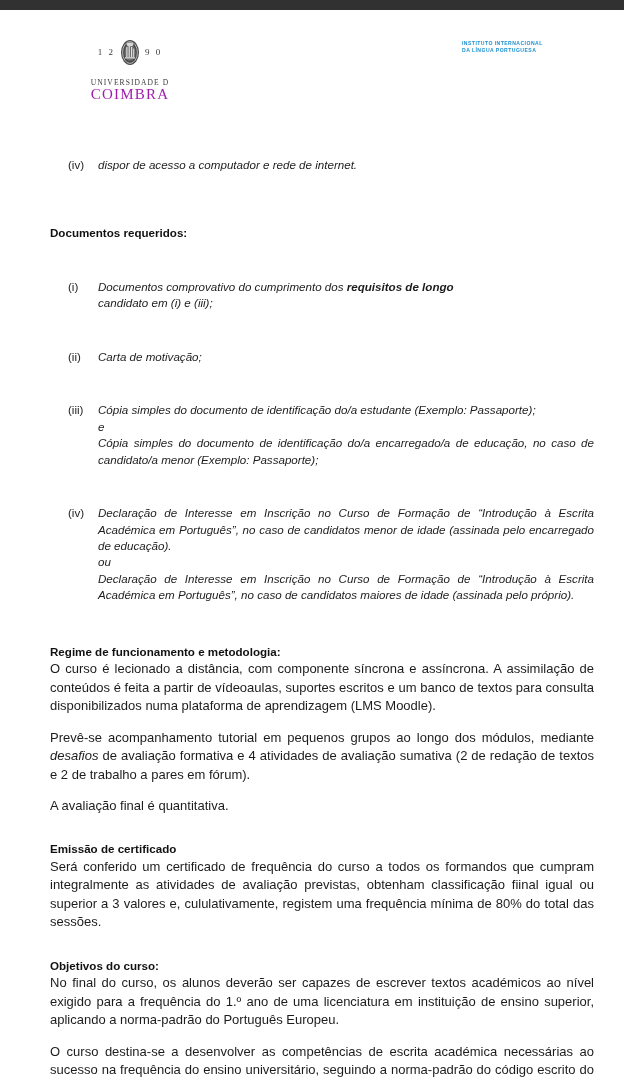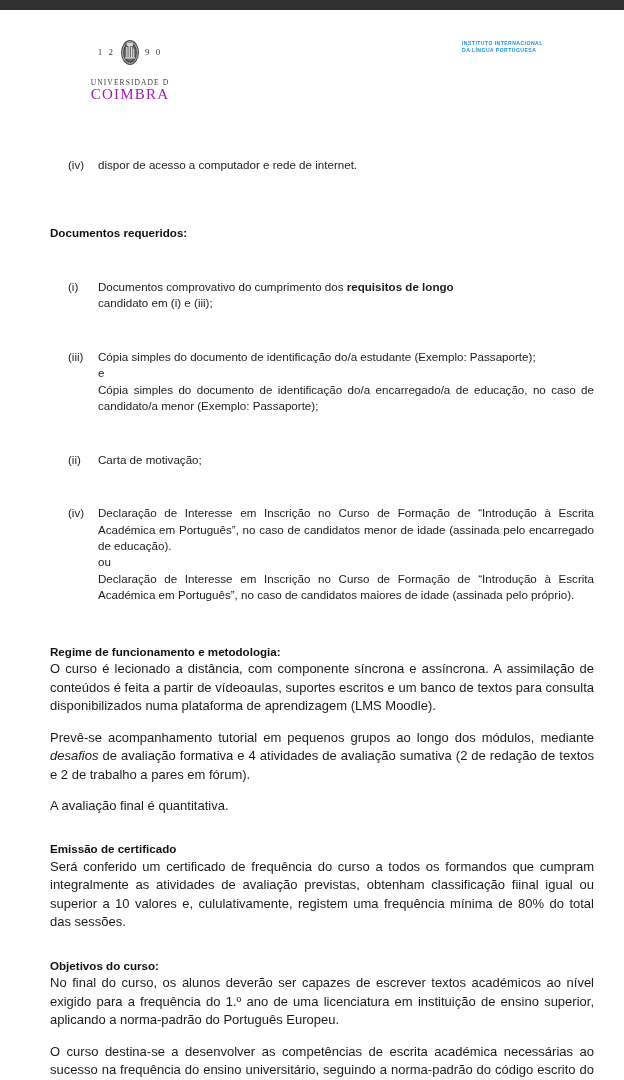--- a/index.html
+++ b/index.html
@@ -151,20 +151,21 @@
     font-size: 11.6px;
     line-height: 1.42;
     color: #1c1c1c;
   }
   .rbody {
     flex: 1 1 auto;
     font-size: 11.6px;
     line-height: 1.42;
     text-align: justify;
     color: #1c1c1c;
+    font-style: italic;
   }
   .rbody p {
     margin: 0;
   }
   b.strong { font-weight: bold; }
   i.em { font-style: italic; }
 </style>
 </head>
 <body>
 
@@ -218,32 +219,32 @@
 
       <div class="ritem">
         <div class="rmark">(i)</div>
         <div class="rbody">
           <p><span>Documentos comprovativo do cumprimento dos </span><b class="strong">requisitos de longo</b></p>
           <p>candidato em (i) e (iii);</p>
         </div>
       </div>
 
       <div class="ritem">
+        <div class="rmark">(ii)</div>
+        <div class="rbody">
+          <p>Carta de motivação;</p>
+        </div>
+      </div>
+
+      <div class="ritem">
         <div class="rmark">(iii)</div>
         <div class="rbody">
           <p>Cópia simples do documento de identificação do/a estudante (Exemplo: Passaporte);</p>
           <p>e</p>
           <p>Cópia simples do documento de identificação do/a encarregado/a de educação, no caso de candidato/a menor (Exemplo: Passaporte);</p>
-        </div>
-      </div>
-
-      <div class="ritem">
-        <div class="rmark">(ii)</div>
-        <div class="rbody">
-          <p>Carta de motivação;</p>
         </div>
       </div>
 
       <div class="ritem">
         <div class="rmark">(iv)</div>
         <div class="rbody">
           <p>Declaração de Interesse em Inscrição no Curso de Formação de “Introdução à Escrita Académica em Português”, no caso de candidatos menor de idade (assinada pelo encarregado de educação).</p>
           <p>ou</p>
           <p>Declaração de Interesse em Inscrição no Curso de Formação de “Introdução à Escrita Académica em Português”, no caso de candidatos maiores de idade (assinada pelo próprio).</p>
         </div>
@@ -256,21 +257,21 @@
     <div class="h-sec">Regime de funcionamento e metodologia:</div>
     <div class="txt">O curso é lecionado a distância, com componente síncrona e assíncrona. A assimilação de conteúdos é feita a partir de vídeoaulas, suportes escritos e um banco de textos para consulta disponibilizados numa plataforma de aprendizagem (LMS Moodle).</div>
     <div class="sp-13"></div>
     <div class="txt"><span>Prevê-se acompanhamento tutorial em pequenos grupos ao longo dos módulos, mediante </span><i class="em">desafios</i><span> de avaliação formativa e 4 atividades de avaliação sumativa (2 de redação de textos e 2 de trabalho a pares em fórum).</span></div>
     <div class="sp-13"></div>
     <div class="txt">A avaliação final é quantitativa.</div>
 
     <div class="sp-26"></div>
 
     <div class="h-sec">Emissão de certificado</div>
-    <div class="txt">Será conferido um certificado de frequência do curso a todos os formandos que cumpram integralmente as atividades de avaliação previstas, obtenham classificação fiinal igual ou superior a 10 valores e, cululativamente, registem uma frequência mínima de 80% do total das sessões.</div>
+    <div class="txt">Será conferido um certificado de frequência do curso a todos os formandos que cumpram integralmente as atividades de avaliação previstas, obtenham classificação fiinal igual ou superior a 3 valores e, cululativamente, registem uma frequência mínima de 80% do total das sessões.</div>
 
     <div class="sp-26"></div>
 
     <div class="h-sec">Objetivos do curso:</div>
     <div class="txt">No final do curso, os alunos deverão ser capazes de escrever textos académicos ao nível exigido para a frequência do 1.º ano de uma licenciatura em instituição de ensino superior, aplicando a norma-padrão do Português Europeu.</div>
     <div class="sp-13"></div>
     <div class="txt">O curso destina-se a desenvolver as competências de escrita académica necessárias ao sucesso na frequência do ensino universitário, seguindo a norma-padrão do código escrito do Português Europeu, focando-se no saber-fazer da escrita académica.</div>
 
   </div>
 </div>

